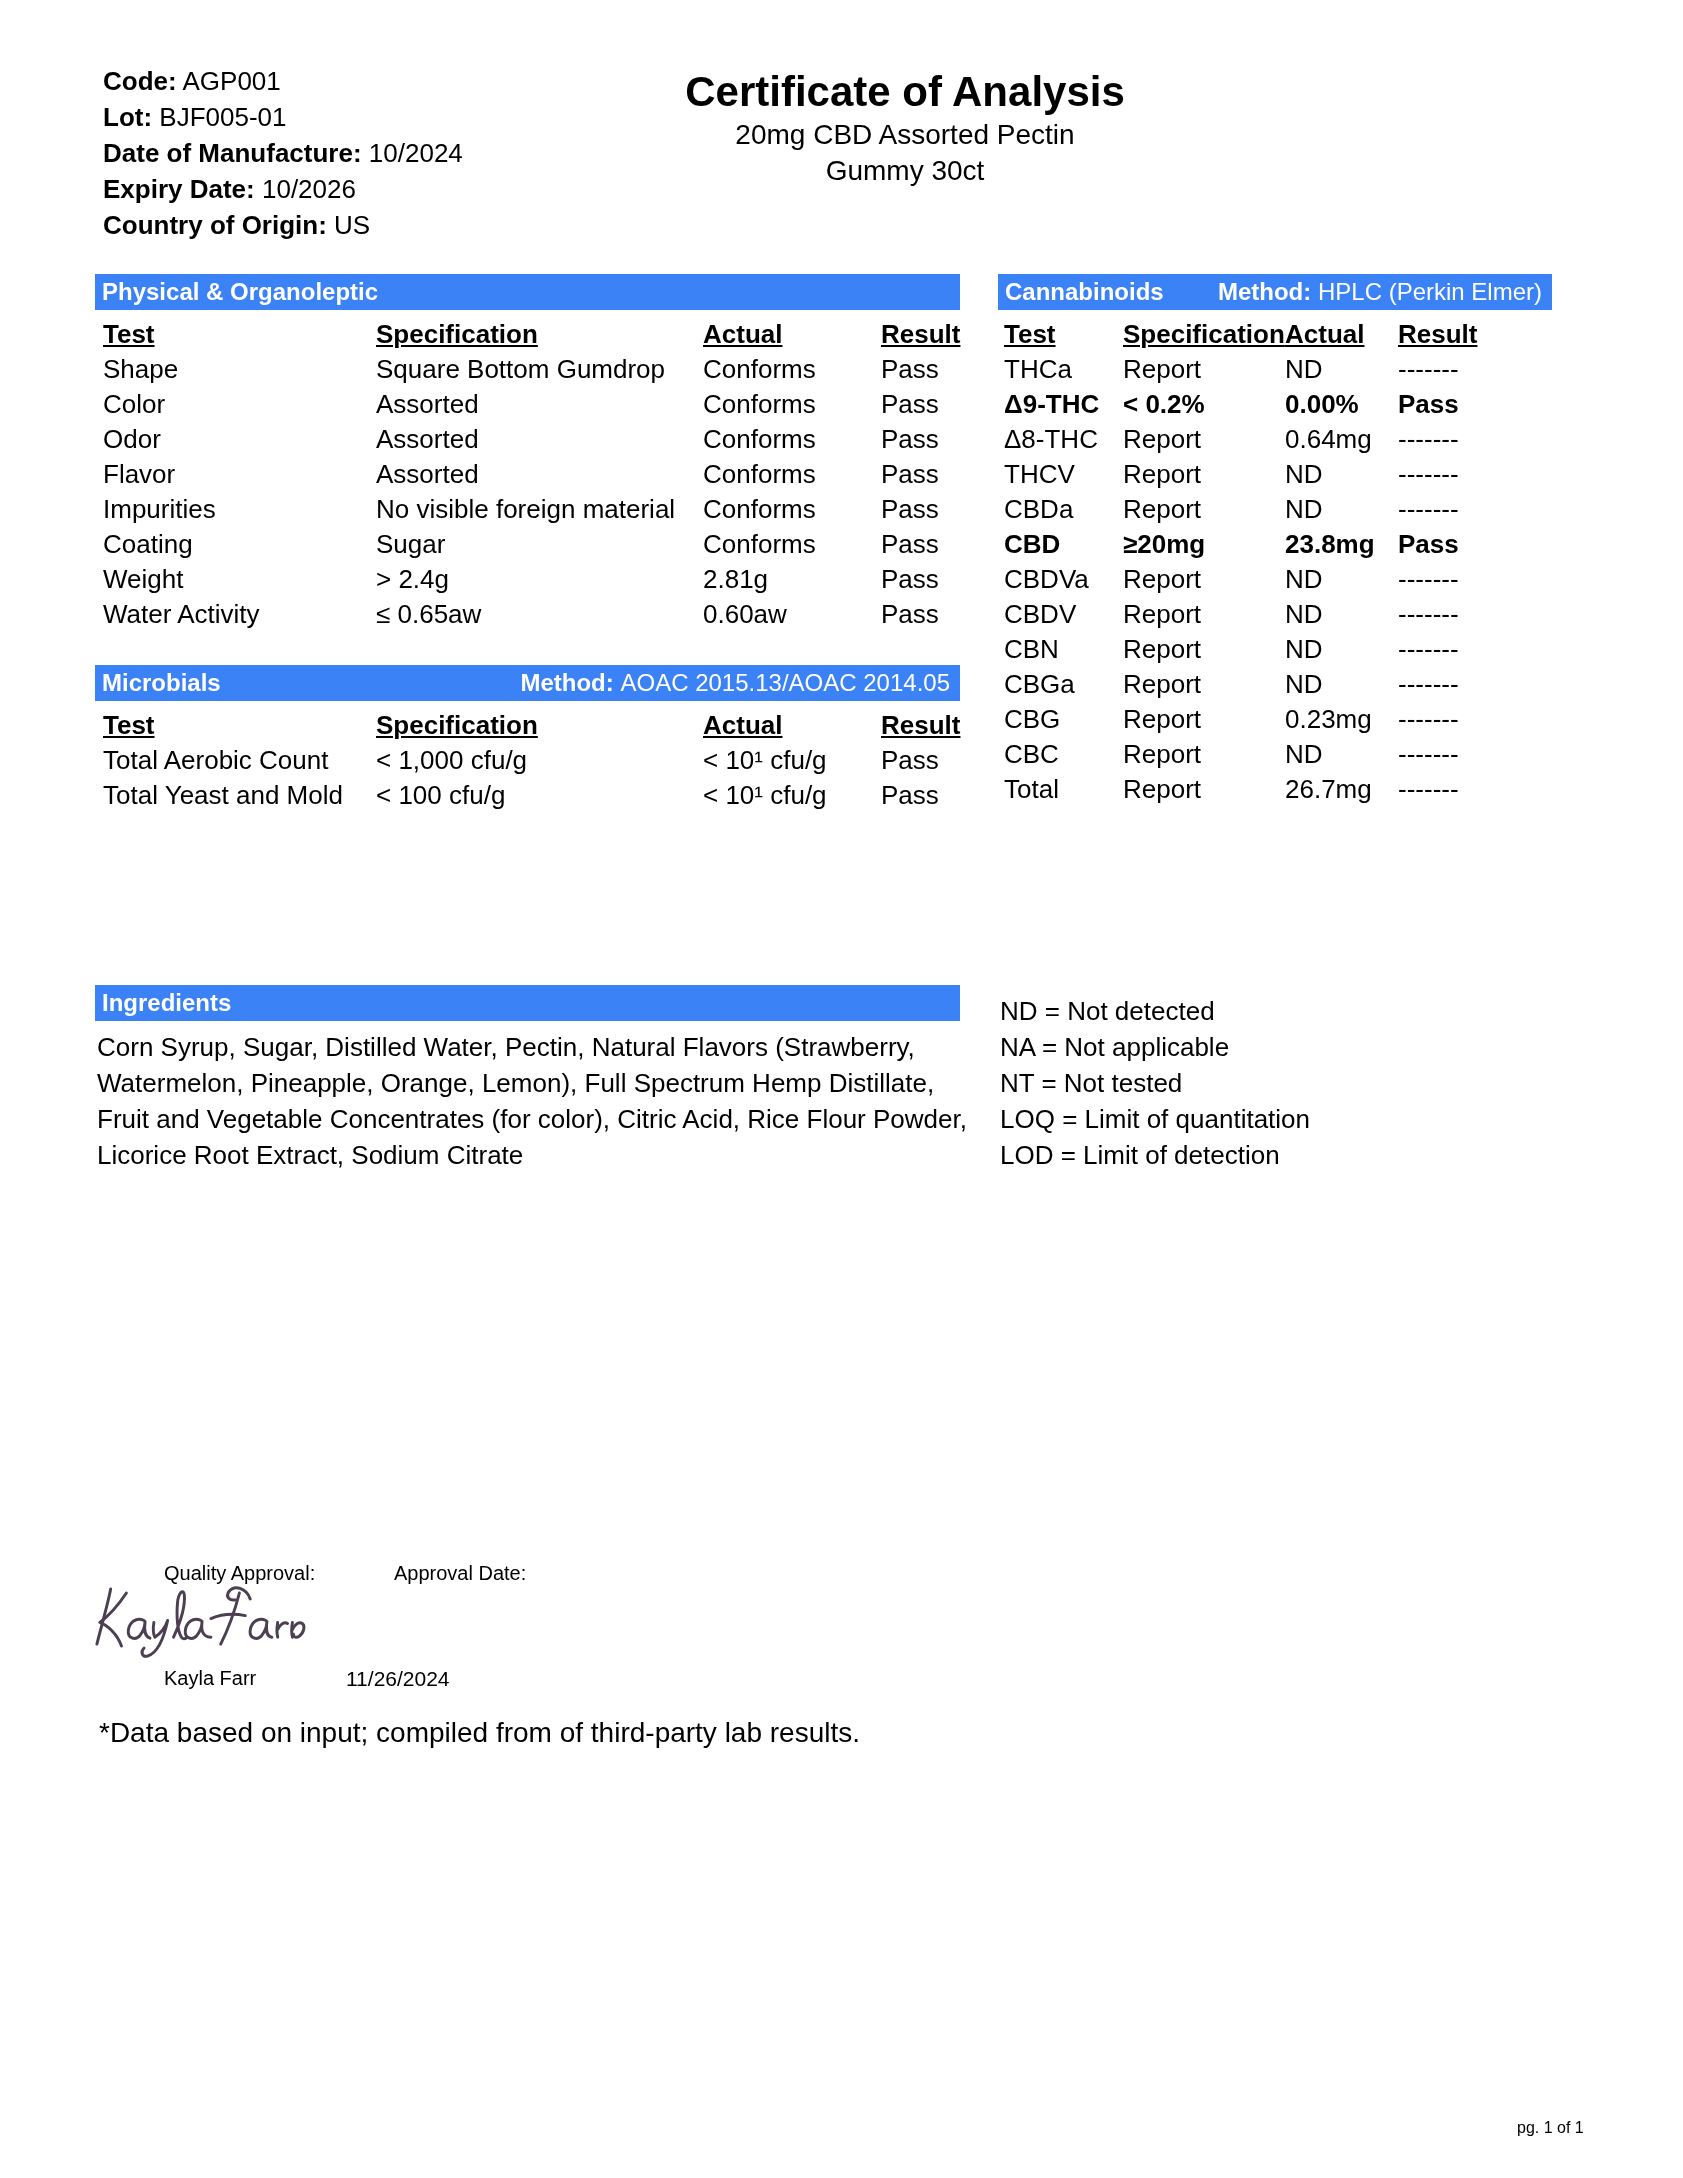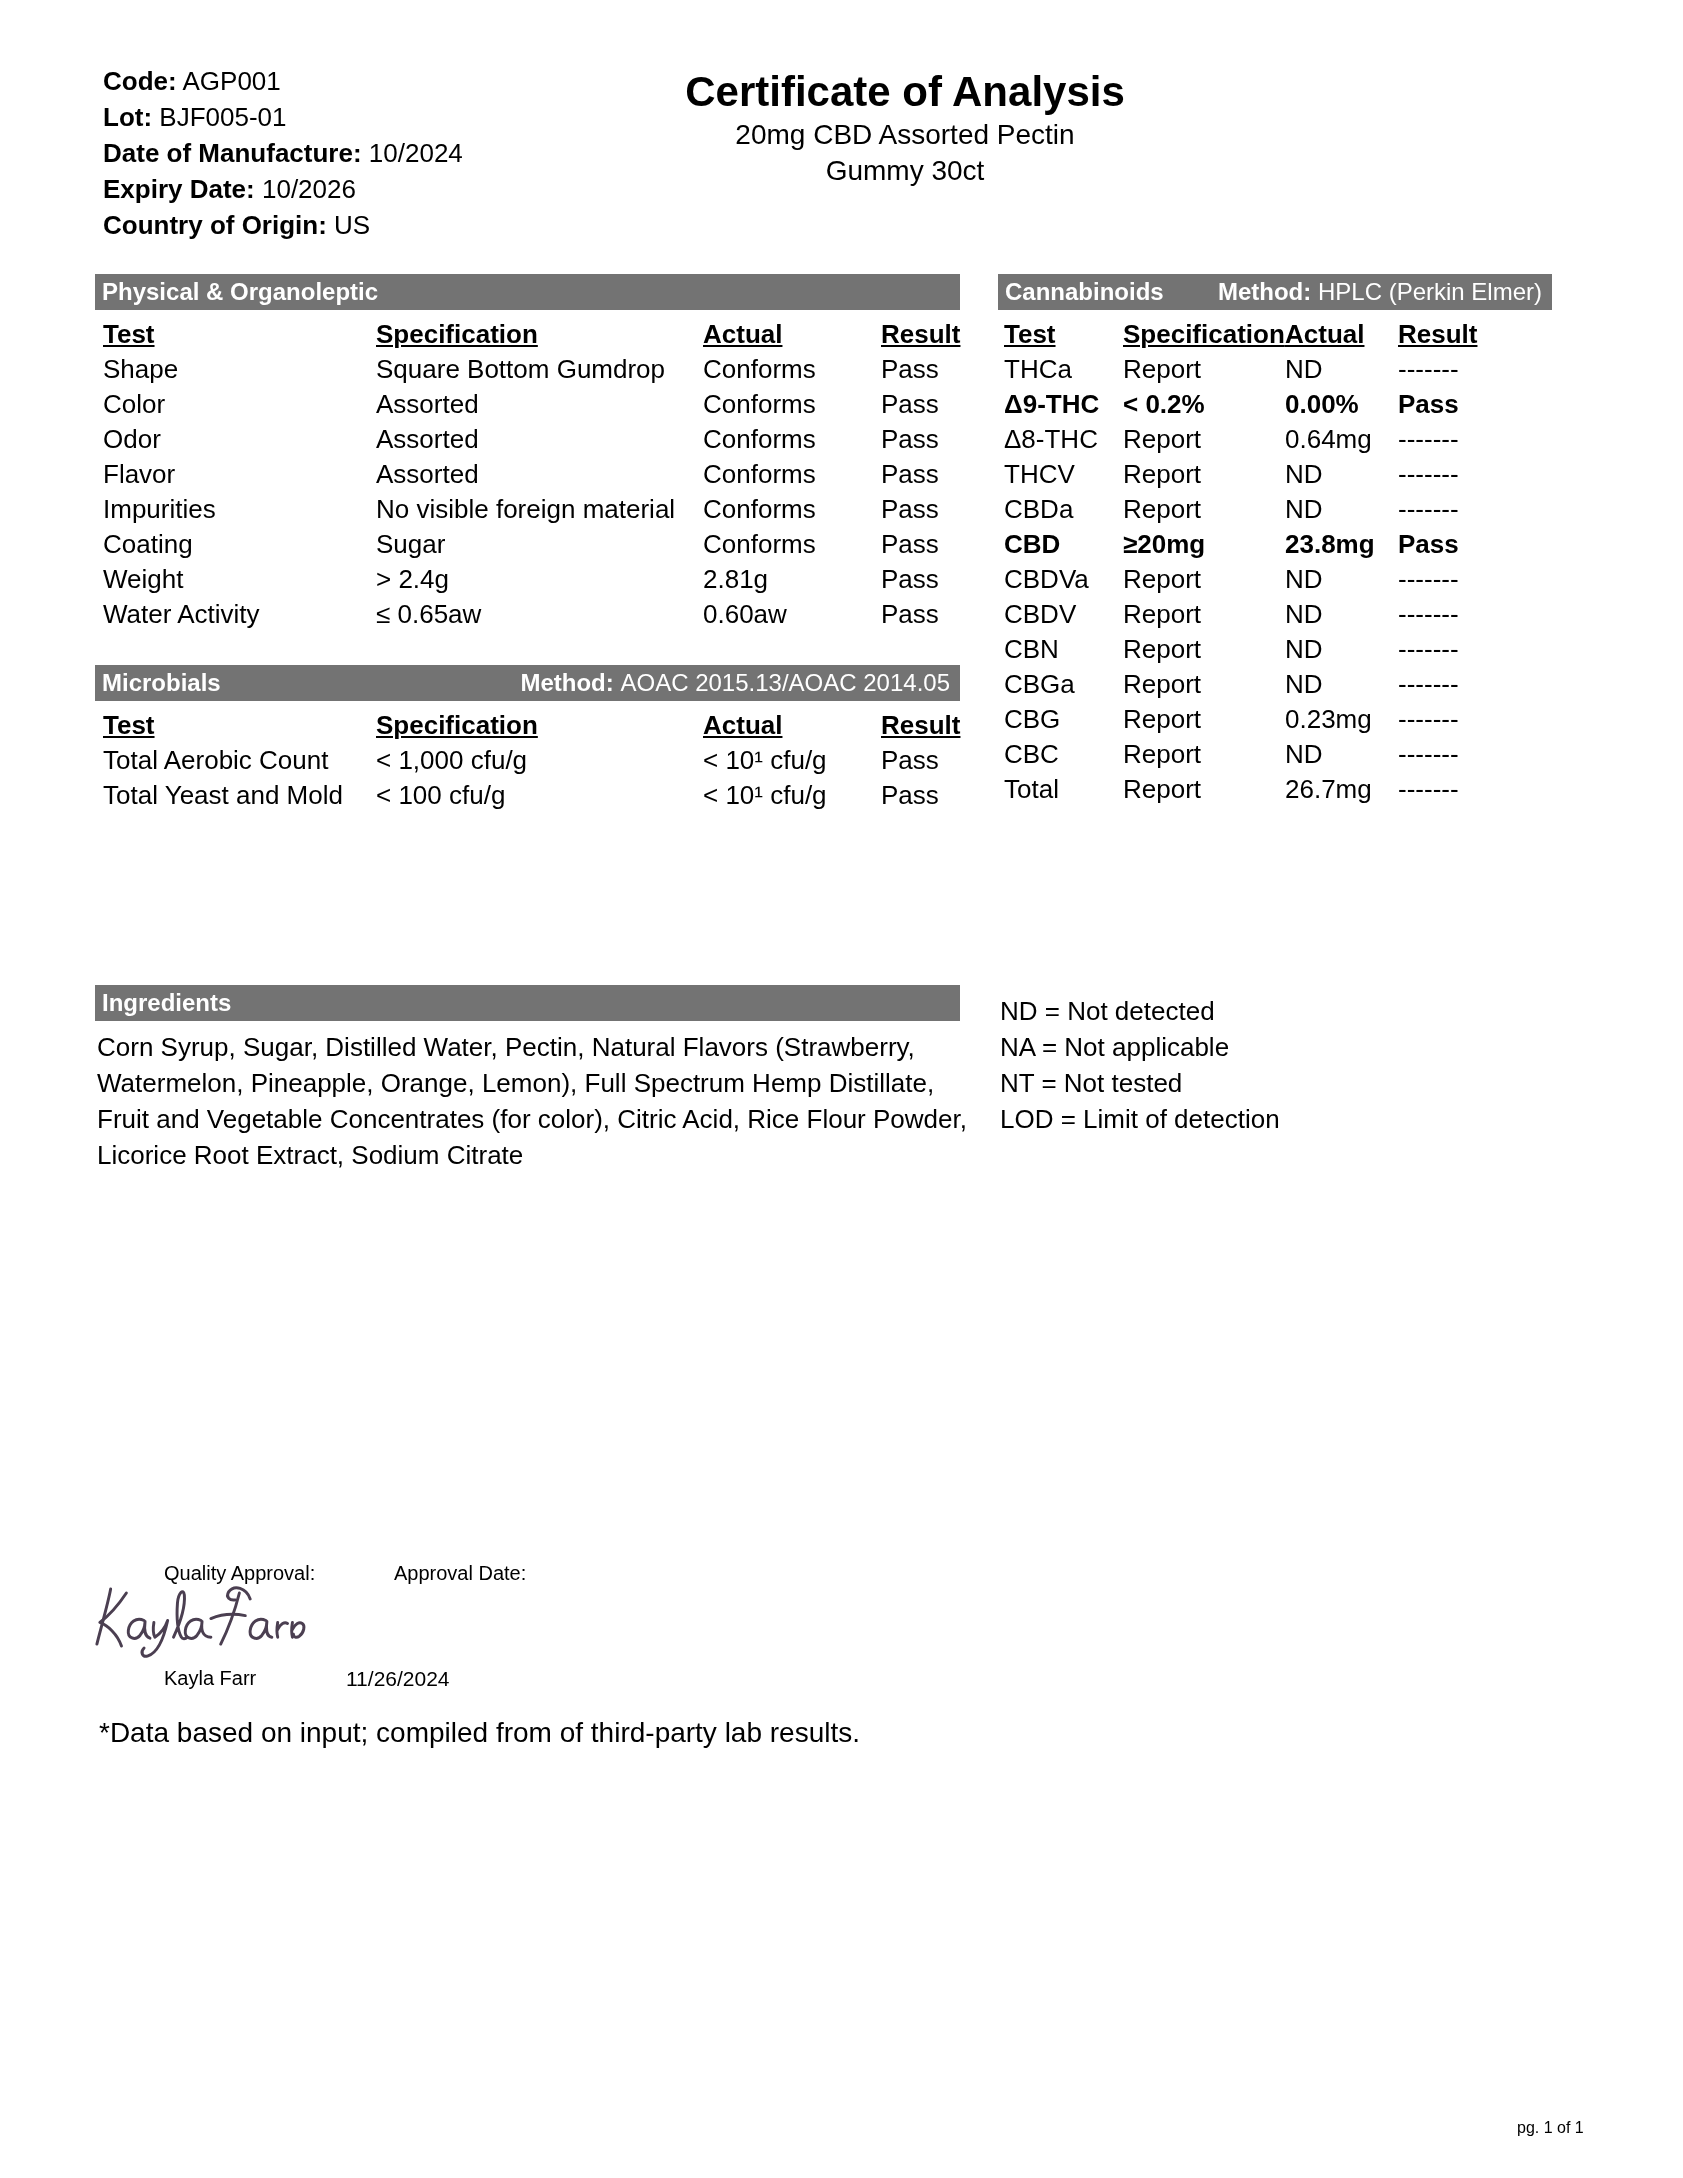--- a/index.html
+++ b/index.html
@@ -22,21 +22,21 @@
   .meta-block .lbl { font-weight:bold; }
 
   .title-block {
     position:absolute; left:608px; top:67px; width:594px; text-align:center;
   }
   .doc-title { font-size:42px; font-weight:bold; line-height:50px; }
   .doc-sub { font-size:28px; line-height:36px; }
 
   
   .bar {
-    height:36px; background:#737373; color:#fff;
+    height:36px; background:#3b82f6; color:#fff;
     display:flex; align-items:center; justify-content:space-between;
     font-size:24px; font-weight:bold; padding:0 10px 0 7px;
     white-space:nowrap;
   }
   .bar .method-val { font-weight:normal; }
 
   
   .tbl { position:absolute; }
   .tbl-left  { left:95px;  width:865px; }
   .tbl-right { left:998px; width:554px; }
@@ -285,20 +285,21 @@
       <div>Fruit and Vegetable Concentrates (for color), Citric Acid, Rice Flour Powder,</div>
       <div>Licorice Root Extract, Sodium Citrate</div>
     </div>
   </div>
 
   <div class="tbl tbl-right" style="top:985px;">
     <div class="terms-list">
       <div>ND = Not detected</div>
       <div>NA = Not applicable</div>
       <div>NT = Not tested</div>
+      <div>LOQ = Limit of quantitation</div>
       <div>LOD = Limit of detection</div>
     </div>
   </div>
 
   <div class="small qa-label">Quality Approval:</div>
   <div class="small date-label">Approval Date:</div>
 
   <svg class="signature" viewBox="0 0 230 80" aria-label="signature">
     <path d="M20,8 C17,24 11,44 6,64"></path>
     <path d="M36,12 C28,24 17,36 9,42 C17,45 27,54 31,66"></path>

